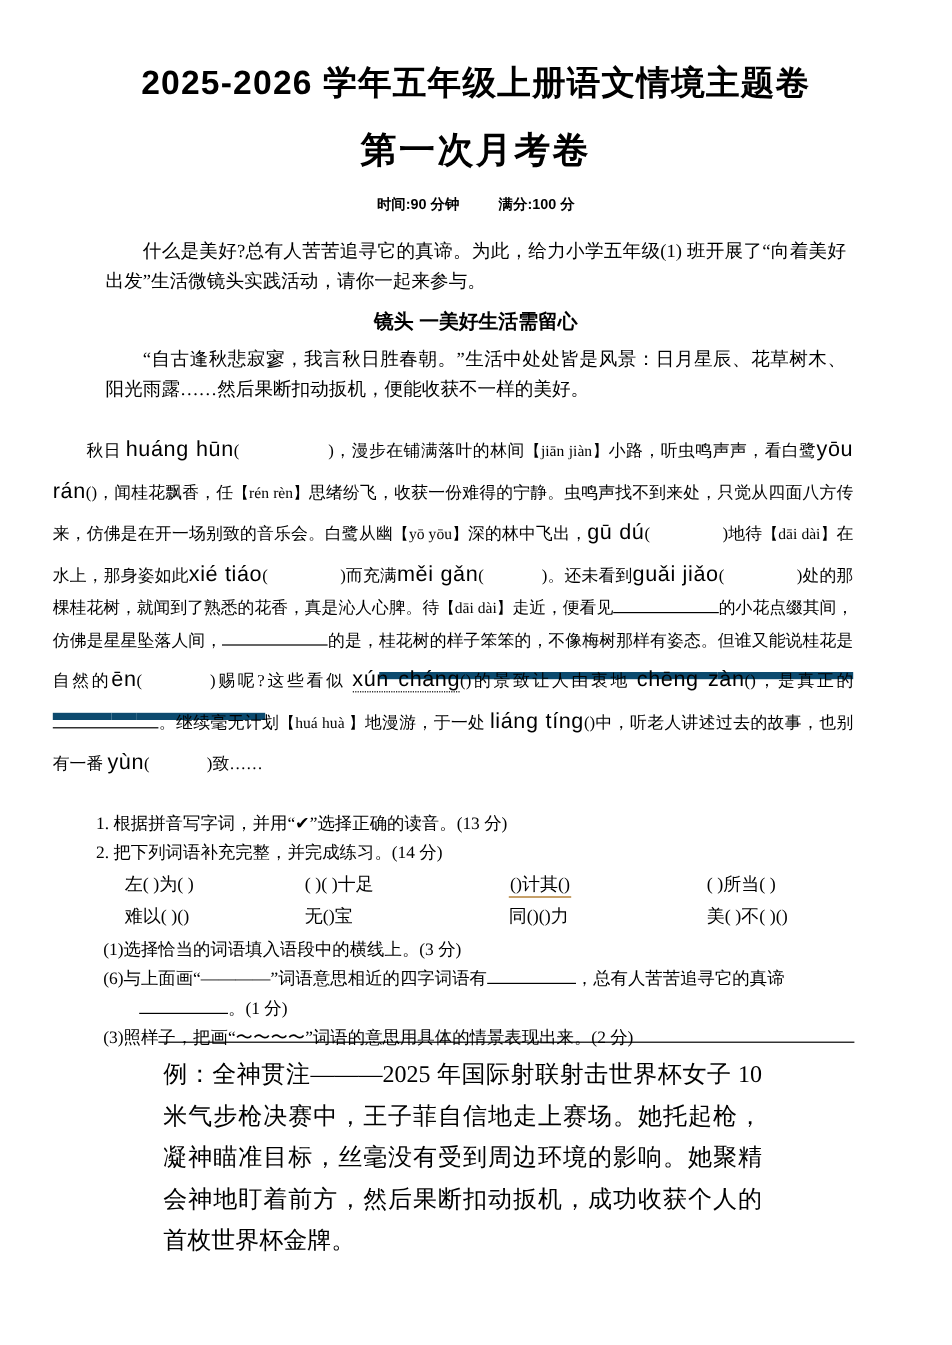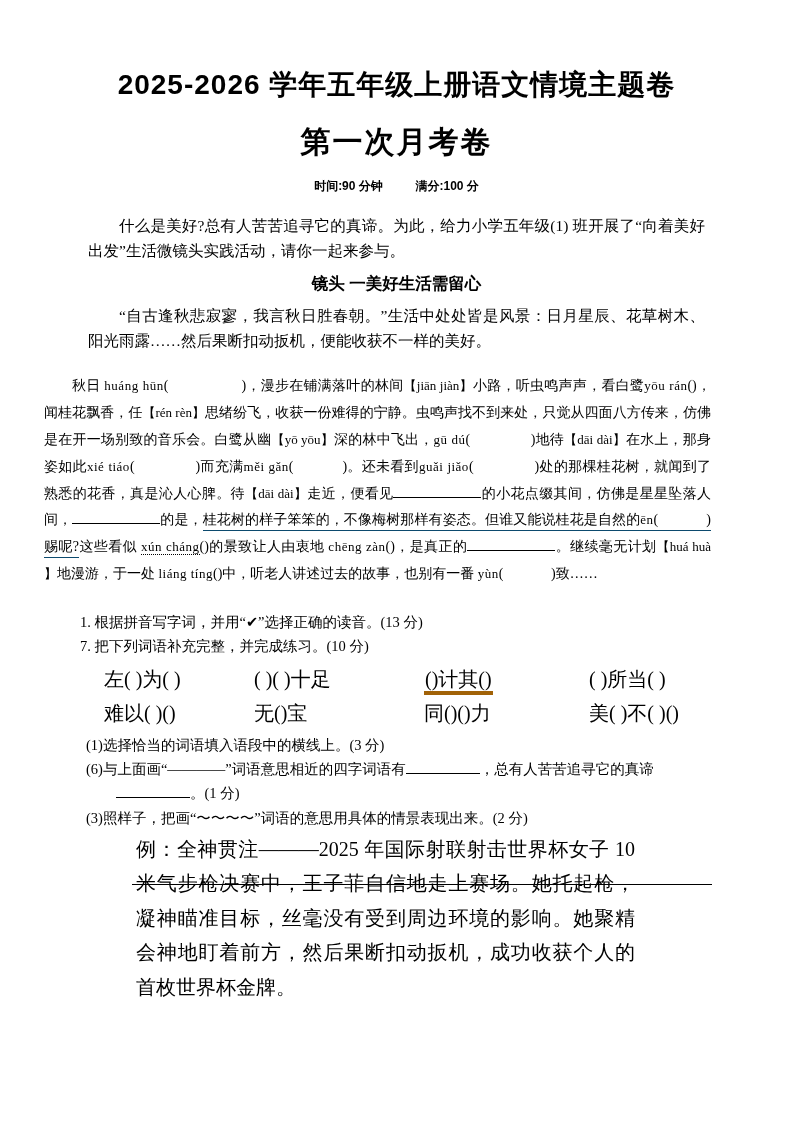--- a/index.html
+++ b/index.html
@@ -10,21 +10,21 @@
   body {
     width: 793px;
     height: 1121px;
     position: relative;
     font-family: "Liberation Serif", "DejaVu Serif", serif;
     color: #000000;
     overflow: hidden;
   }
   .page {
     position: absolute;
-    left: 0; top: 16px;
+    left: 0; top: 0;
     width: 793px;
     height: 844px;
     padding: 0;
   }
 
   
   .doc-title {
     text-align: center;
     font-family: "Liberation Sans", "DejaVu Sans", sans-serif;
     font-weight: bold;
@@ -71,34 +71,34 @@
   }
 
   
   .passage {
     margin: 20px 82px 0 44px;
     font-size: 14px;
     line-height: 1.92;
     text-align: justify;
     text-indent: 2em;
   }
-  .py { font-family: Liberation Serif, serif; font-size: 13px; letter-spacing: .5px; }
+  .py { font-family: Liberation Sans, sans-serif; font-size: 18px; letter-spacing: .5px; }
   .brk { font-size: 13px; }
   .blank-paren { letter-spacing: .6em; }
 
   
   .bl {
     display: inline-block;
     border-bottom: 1px solid #000;
     vertical-align: baseline;
   }
   .bl-md { width: 74px; }
   .bl-lg { width: 88px; }
 
-  .u-solid { border-bottom: 1px solid #0c4a6e; padding-bottom: 3px; }
+  .u-solid { border-bottom: 6px solid #0c4a6e; padding-bottom: 18px; }
   .u-dot {
     border-bottom: 1px dotted #000;
   }
 
   
   .questions {
     margin: 22px 88px 0 80px;
     font-size: 14.5px;
     line-height: 1.68;
   }
@@ -106,34 +106,34 @@
   .sub-q {
     margin: 0 0 0 6px;
   }
   .sub-q-cont { margin: 0 0 0 36px; }
 
   
   .idiom-grid {
     margin: 3px 0 2px 24px;
     width: 100%;
     border-collapse: collapse;
-    font-size: 20px;
+    font-size: 15px;
     line-height: 1.72;
     font-family: Liberation Serif, serif;
   }
   .idiom-grid td {
     padding: 0;
     white-space: nowrap;
     vertical-align: baseline;
   }
   .col1 { width: 150px; }
   .col2 { width: 170px; }
   .col3 { width: 165px; }
   .col4 { width: auto; }
-  .idiom-underline { border-bottom: 4px solid #a16207; padding: 0 1px 1px 1px; }
+  .idiom-underline { border-bottom: 1px solid #a16207; padding: 0 1px 1px 1px; }
 
   
   .example {
     margin: 2px 70px 0 56px;
     font-size: 20px;
     line-height: 1.72;
     text-align: justify;
   }
   .example .ex-label { }
 
@@ -168,21 +168,21 @@
     <p class="para">“自古逢秋悲寂寥，我言秋日胜春朝。”生活中处处皆是风景：日月星辰、花草树木、阳光雨露……然后果断扣动扳机，便能收获不一样的美好。</p>
   </div>
 
   <div class="passage">
     <span>秋日 </span><span class="py">huáng hūn</span><span>(<span class="blank-paren">&nbsp;&nbsp;&nbsp;&nbsp;&nbsp;&nbsp;</span>)</span><span>，漫步在铺满落叶的林间</span><span class="brk">【jiān jiàn】</span><span>小路，听虫鸣声声，看白鹭</span><span class="py">yōu rán</span><span>()</span><span>，闻桂花飘香，任</span><span class="brk">【rén rèn】</span><span>思绪纷飞，收获一份难得的宁静。虫鸣声找不到来处，只觉从四面八方传来，仿佛是在开一场别致的音乐会。白鹭从幽</span><span class="brk">【yō yōu】</span><span>深的林中飞出，</span><span class="py">gū dú</span><span>(<span class="blank-paren">&nbsp;&nbsp;&nbsp;&nbsp;&nbsp;</span>)</span><span>地待</span><span class="brk">【dāi dài】</span><span>在水上，那身姿如此</span><span class="py">xié tiáo</span><span>(<span class="blank-paren">&nbsp;&nbsp;&nbsp;&nbsp;&nbsp;</span>)</span><span>而充满</span><span class="py">měi gǎn</span><span>(<span class="blank-paren">&nbsp;&nbsp;&nbsp;&nbsp;</span>)</span><span>。还未看到</span><span class="py">guǎi jiǎo</span><span>(<span class="blank-paren">&nbsp;&nbsp;&nbsp;&nbsp;&nbsp;</span>)</span><span>处的那棵桂花树，就闻到了熟悉的花香，真是沁人心脾。待</span><span class="brk">【dāi dài】</span><span>走近，便看见</span><span class="bl bl-lg"></span><span>的小花点缀其间，仿佛是星星坠落人间，</span><span class="bl bl-lg"></span><span>的是，</span><span class="u-solid">桂花树的样子笨笨的，不像梅树那样有姿态。</span><span class="u-solid">但谁又能说桂花是自然的</span><span class="u-solid py">ēn</span><span class="u-solid">(<span class="blank-paren">&nbsp;&nbsp;&nbsp;&nbsp;</span>)</span><span class="u-solid">赐呢?</span><span>这些看似 </span><span class="py u-dot">xún cháng</span><span>()</span><span>的景致让人由衷地 </span><span class="py">chēng zàn</span><span>()</span><span>，是真正的</span><span class="bl bl-lg"></span><span>。继续毫无计划</span><span class="brk">【huá huà 】</span><span>地漫游，于一处 </span><span class="py">liáng tíng</span><span>()</span><span>中，听老人讲述过去的故事，也别有一番 </span><span class="py">yùn</span><span>(<span class="blank-paren">&nbsp;&nbsp;&nbsp;&nbsp;</span>)</span><span>致……</span>
   </div>
 
   <div class="questions">
 
     <p class="q-line">1. 根据拼音写字词，并用“✔”选择正确的读音。(13 分)</p>
-    <p class="q-line">7. 把下列词语补充完整，并完成练习。(10 分)</p>
+    <p class="q-line">2. 把下列词语补充完整，并完成练习。(14 分)</p>
 
     <table class="idiom-grid">
       <tbody>
           <tr>
         <td class="col1">左(  )为(  )</td>
         <td class="col2">( )(  )十足</td>
         <td class="col3"><span class="idiom-underline">()计其()</span></td>
         <td class="col4">(  )所当(  )</td>
       </tr>
       <tr>

